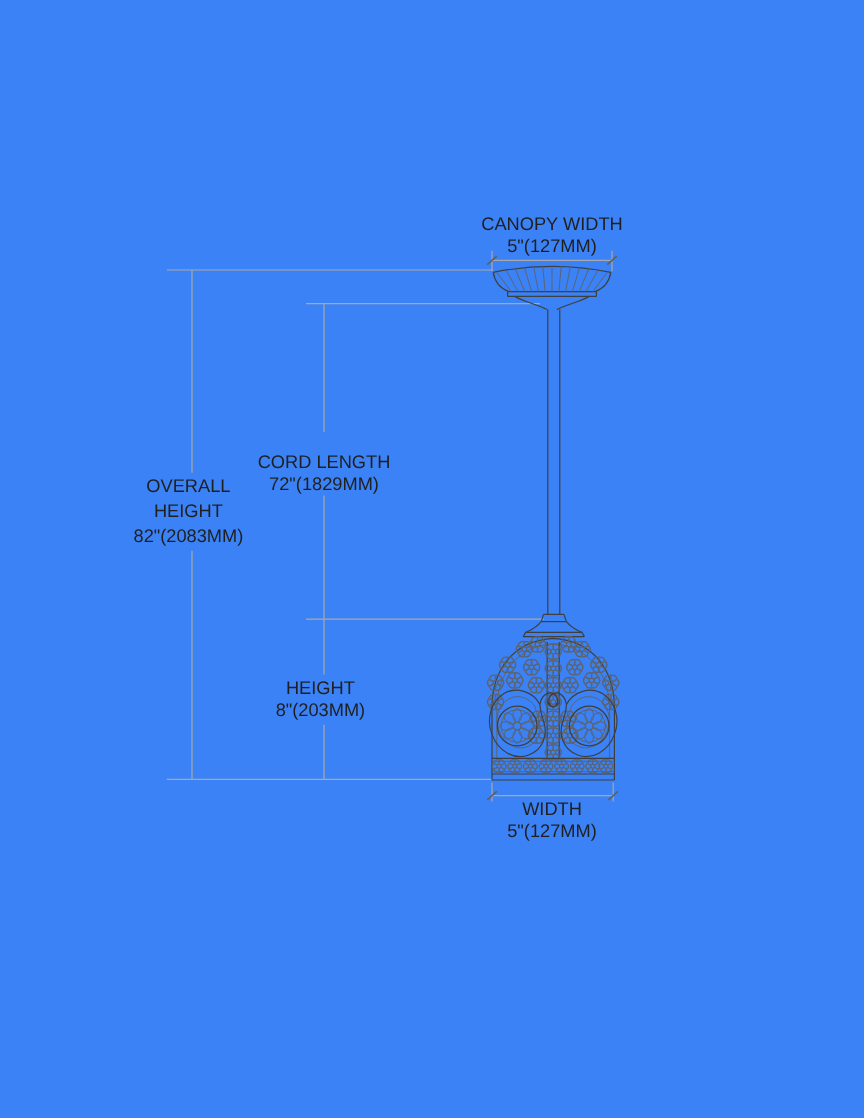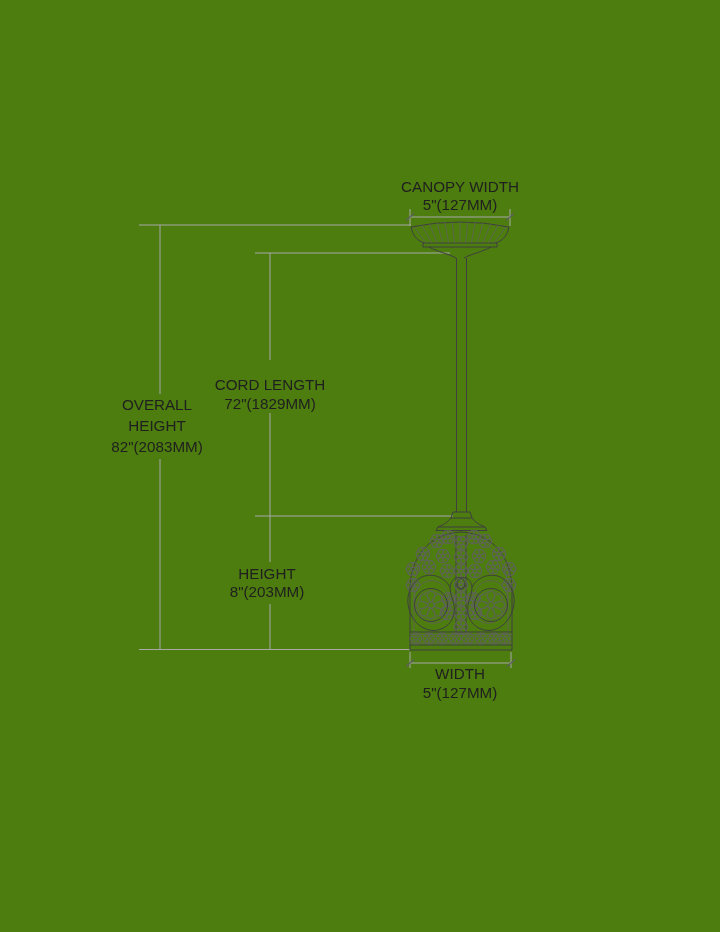--- a/index.html
+++ b/index.html
@@ -1,16 +1,16 @@
 <!DOCTYPE html>
 <html><head>
 <meta charset="utf-8">
 <style>
   html,body{margin:0;padding:0;background:#ffffff;}
-  .stage{position:relative;width:720px;height:932px;background:#4d7c0f;overflow:hidden;
+  .stage{position:relative;width:720px;height:932px;background:#3b82f6;overflow:hidden;
          font-family:"Liberation Sans", sans-serif;}
   svg text{font-family:"Liberation Sans", sans-serif;font-size:15.2px;fill:#1f1f1f;}
   .dim{stroke:#a8a8a8;stroke-width:1;fill:none;}
   .tick{stroke:#5f5f5f;stroke-width:1.3;fill:none;}
   .art{stroke:#3f3f3f;stroke-width:1;fill:none;}
   .thin{stroke:#606060;stroke-width:0.75;fill:none;}
 </style>
 </head>
 <body>
 

